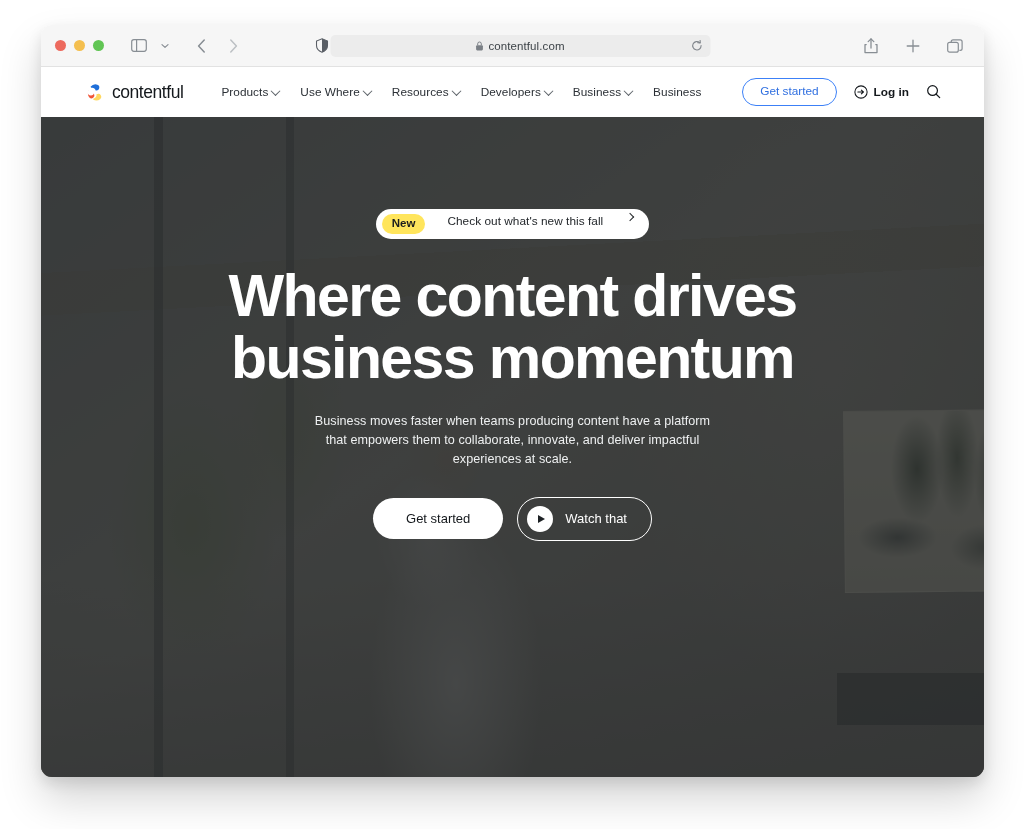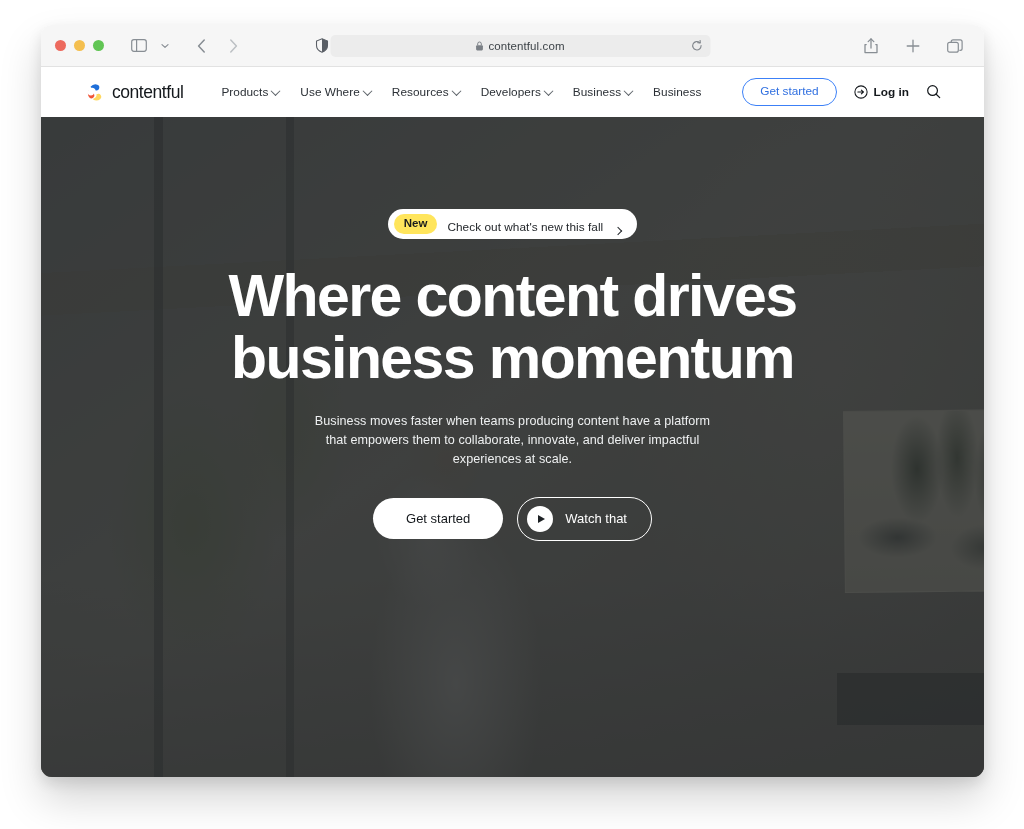--- a/index.html
+++ b/index.html
@@ -243,22 +243,22 @@
   .hero-content {
     position: relative;
     z-index: 3;
     text-align: center;
     padding-top: 92px;
   }
 
   
   .badge {
     display: inline-flex;
-    align-items: flex-end;
-    gap: 10px;
+    align-items: flex-start;
+    gap: 22px;
     background: #ffffff;
     border-radius: 22px;
     padding: 5px 12px 5px 6px;
     cursor: pointer;
   }
   .badge-pill {
     background: #ffe55c;
     color: #1b1d1e;
     font-size: 11.5px;
     font-weight: 700;

